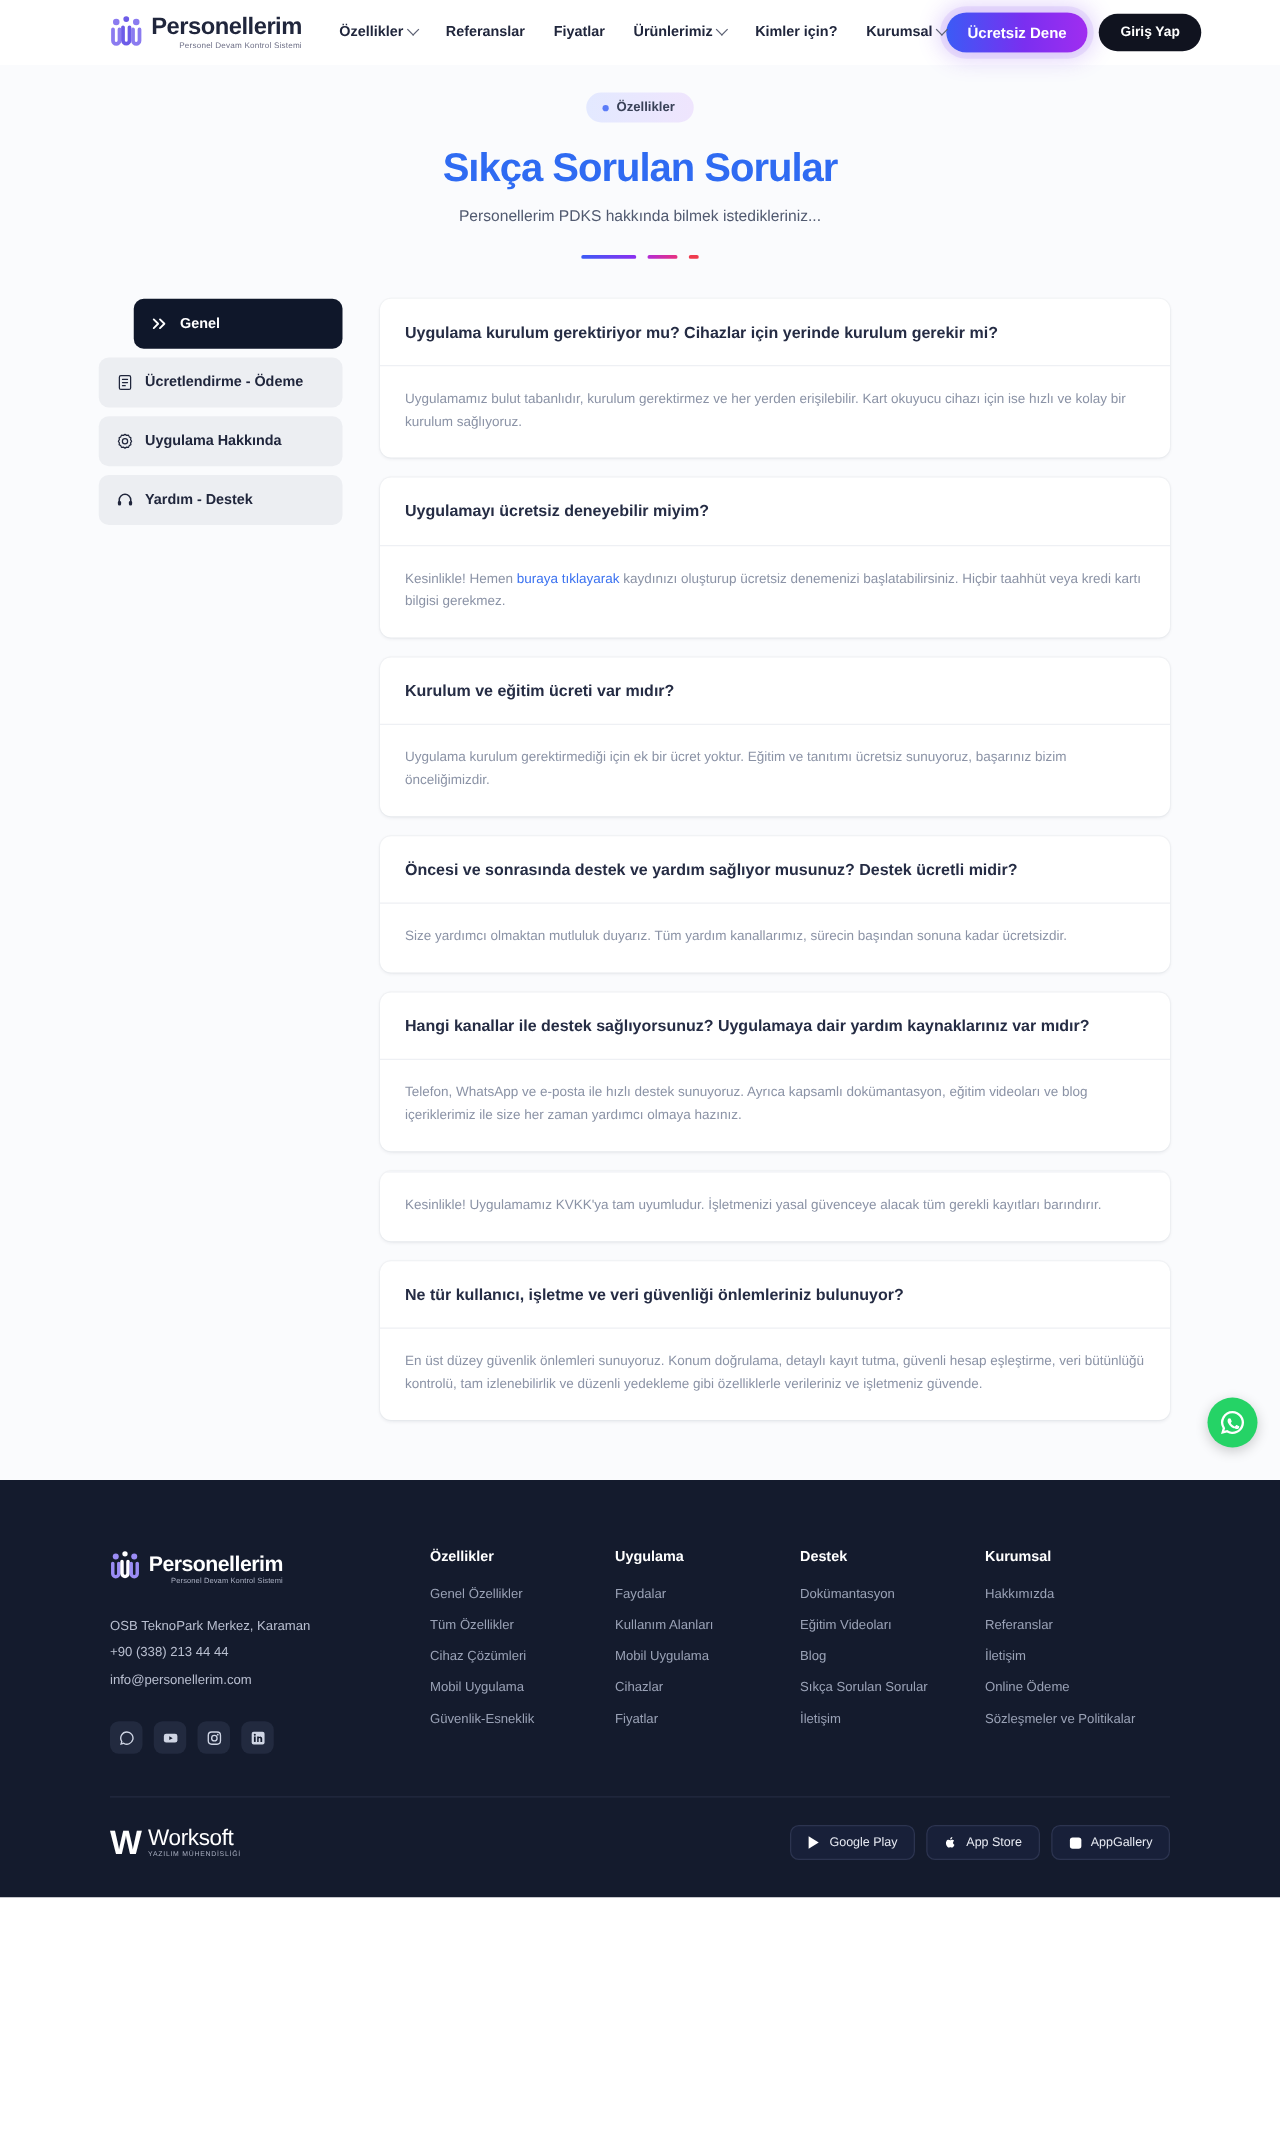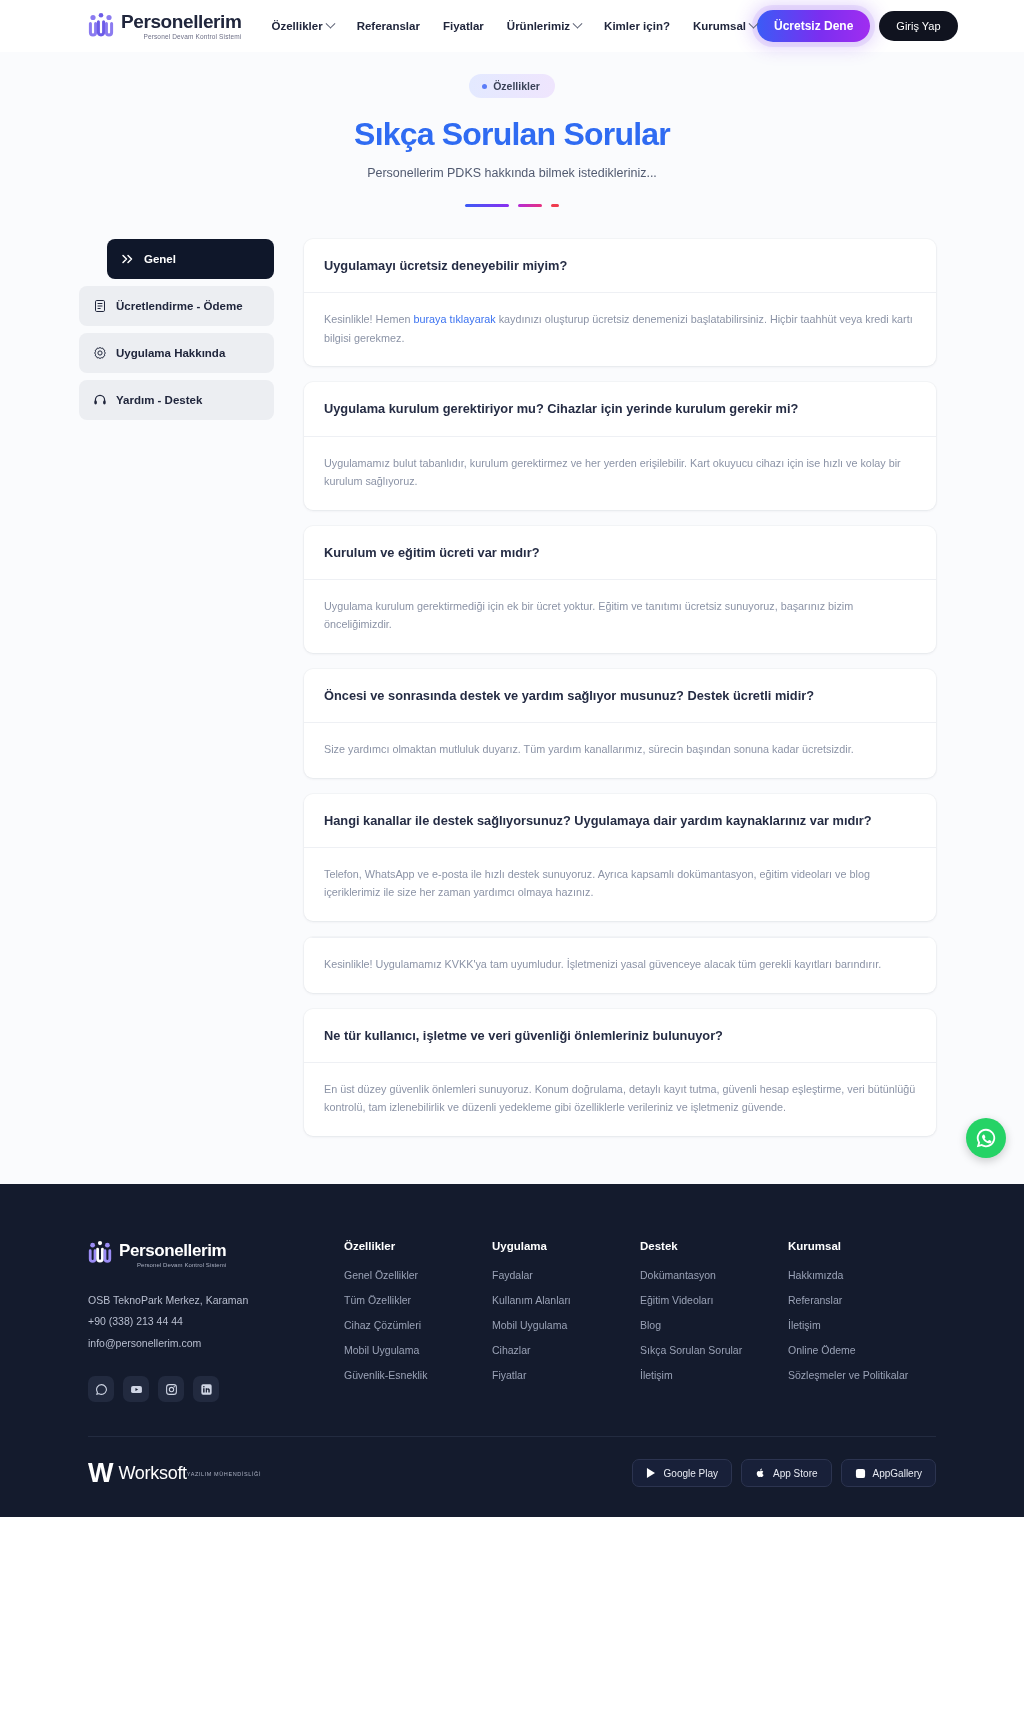--- a/index.html
+++ b/index.html
@@ -48,21 +48,21 @@
   }
   .header-actions { margin-left: auto; display: flex; align-items: center; gap: 9px; }
   .btn-trial {
     background: linear-gradient(90deg,#3b5bf6 0%, #7a2ff0 55%, #a02df0 100%);
     color: #fff; font-size: 12px; font-weight: 700;
     padding: 9px 17px; border-radius: 40px; border: none; cursor: pointer;
     box-shadow: 0 0 0 5px rgba(124,58,237,0.10), 0 0 18px 6px rgba(124,58,237,0.22);
     white-space: nowrap;
   }
   .btn-login {
-    background: #10131f; color: #fff; font-size: 11px; font-weight: 400;
+    background: #10131f; color: #fff; font-size: 11px; font-weight: 700;
     padding: 9px 17px; border-radius: 40px; border: none; cursor: pointer;
     white-space: nowrap;
   }
 
   
   .page-body { background: #fafbfd; padding-bottom: 48px; }
   .hero { text-align: center; padding-top: 22px; }
   .pill {
     display: inline-flex; align-items: center; gap: 6px;
     background: linear-gradient(90deg,#e3e9ff 0%, #efe5fd 100%);
@@ -147,21 +147,21 @@
   .f-col { flex: 1 1 0; }
   .f-col h4 { font-size: 11.5px; font-weight: 700; color: #fff; margin-bottom: 17px; }
   .f-col ul { list-style: none; }
   .f-col li {
     font-size: 10.5px; color: #9aa2b6; margin-bottom: 13px; cursor: pointer;
   }
   .f-divider { height: 1px; background: #232b40; margin: 34px 0 22px 0; }
   .footer-bottom { display: flex; align-items: center; }
   .worksoft { display: flex; align-items: center; gap: 7px; }
   .ws-mark { font-size: 27px; font-weight: 800; color: #fff; line-height: 1; letter-spacing: -2px; }
-  .ws-text { display: flex; flex-direction: row; line-height: 1; align-items: center; }
+  .ws-text { display: flex; flex-direction: column; line-height: 1; }
   .ws-title { font-size: 18px; font-weight: 700; color: #fff; letter-spacing: -0.3px; }
   .ws-title span { font-weight: 400; }
   .ws-sub { font-size: 5.5px; color: #aab0c2; letter-spacing: 0.6px; margin-top: 3px; }
   .stores { margin-left: auto; display: flex; gap: 9px; }
   .store {
     display: flex; align-items: center; gap: 7px;
     border: 1px solid #2c3established; border: 1px solid #2c3450; border-radius: 7px;
     padding: 7px 13px; font-size: 10px; color: #e7eaf2; cursor: pointer;
     background: #182039;
   }
@@ -270,27 +270,27 @@
               <rect x="10.1" y="7.6" width="2.6" height="3.8" rx="1.3" fill="#20263c"></rect>
             </svg>
         </span>
         <span>Yardım - Destek</span>
       </div>
     </aside>
 
     <section class="faq-list">
 
       <article class="faq-card">
+        <div class="faq-q">Uygulama kurulum gerektiriyor mu? Cihazlar için yerinde kurulum gerekir mi?</div>
+        <div class="faq-a"><span>Uygulamamız bulut tabanlıdır, kurulum gerektirmez ve her yerden erişilebilir. Kart okuyucu cihazı için ise hızlı ve kolay bir kurulum sağlıyoruz.</span></div>
+      </article>
+
+      <article class="faq-card">
         <div class="faq-q">Uygulamayı ücretsiz deneyebilir miyim?</div>
         <div class="faq-a"><span>Kesinlikle! Hemen </span><span class="lnk">buraya tıklayarak</span><span> kaydınızı oluşturup ücretsiz denemenizi başlatabilirsiniz. Hiçbir taahhüt veya kredi kartı bilgisi gerekmez.</span></div>
-      </article>
-
-      <article class="faq-card">
-        <div class="faq-q">Uygulama kurulum gerektiriyor mu? Cihazlar için yerinde kurulum gerekir mi?</div>
-        <div class="faq-a"><span>Uygulamamız bulut tabanlıdır, kurulum gerektirmez ve her yerden erişilebilir. Kart okuyucu cihazı için ise hızlı ve kolay bir kurulum sağlıyoruz.</span></div>
       </article>
 
       <article class="faq-card">
         <div class="faq-q">Kurulum ve eğitim ücreti var mıdır?</div>
         <div class="faq-a"><span>Uygulama kurulum gerektirmediği için ek bir ücret yoktur. Eğitim ve tanıtımı ücretsiz sunuyoruz, başarınız bizim önceliğimizdir.</span></div>
       </article>
 
       <article class="faq-card">
         <div class="faq-q">Öncesi ve sonrasında destek ve yardım sağlıyor musunuz? Destek ücretli midir?</div>
         <div class="faq-a"><span>Size yardımcı olmaktan mutluluk duyarız. Tüm yardım kanallarımız, sürecin başından sonuna kadar ücretsizdir.</span></div>

